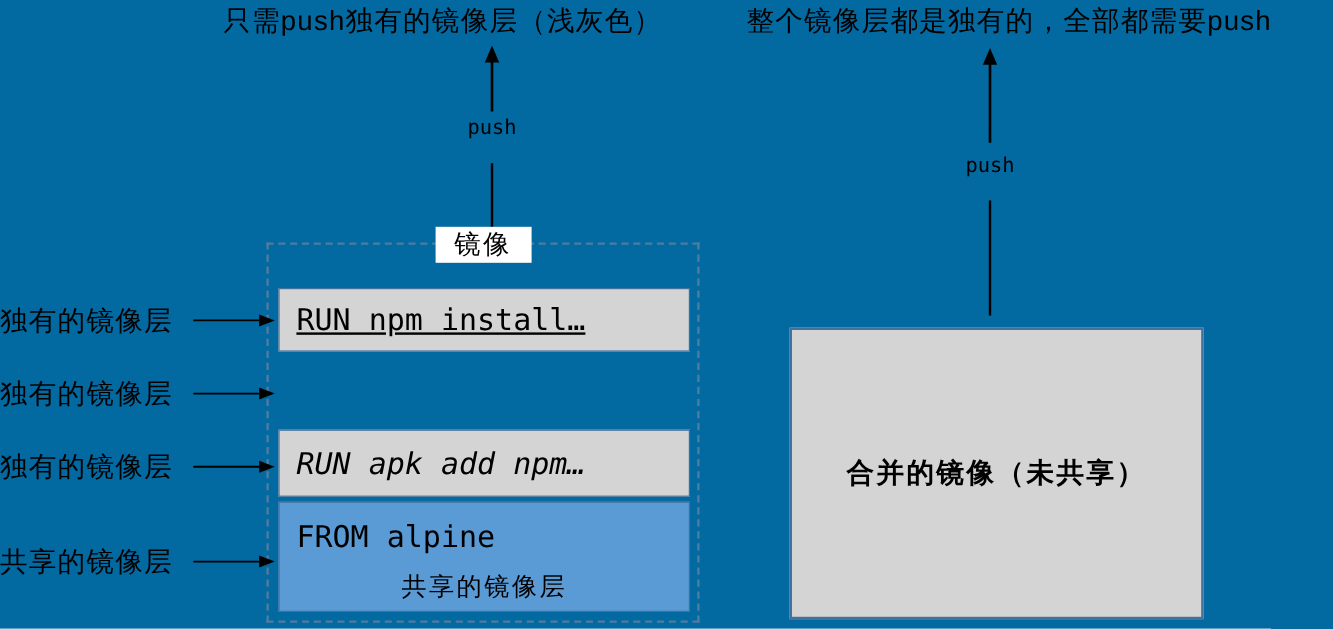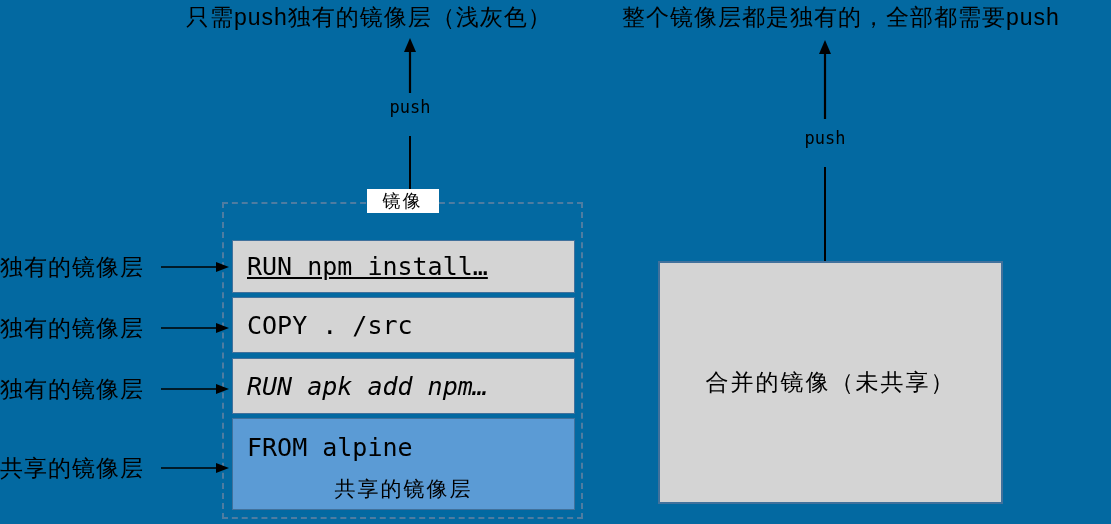--- a/index.html
+++ b/index.html
@@ -41,21 +41,21 @@
     left: 222px; top: 202px;
     width: 361px; height: 317px;
     border: 2px dashed var(--dashed-border);
   }
   .box-title {
     position: absolute;
     top: -15px; left: 50%;
     transform: translateX(-50%);
     background: #ffffff;
     padding: 0 16px;
-    font-size: 18px;
+    font-size: 22px;
     letter-spacing: 2px;
     white-space: nowrap;
   }
   .layer {
     left: 232px;
     width: 343px;
     background: var(--layer-gray);
     border: 1.5px solid var(--box-border);
     display: flex;
     align-items: center;
@@ -87,29 +87,30 @@
   .row-label {
     left: 0;
     width: 160px;
     height: 30px;
     line-height: 30px;
     font-size: 23px;
     letter-spacing: 1px;
     white-space: nowrap;
   }
   .merged-box {
-    left: 658px; top: 261px;
+    left: 658px; top: 273px;
     width: 345px; height: 243px;
     background: var(--layer-gray);
     border: 2px solid var(--box-border);
     display: flex;
     align-items: center;
     justify-content: center;
     font-size: 23px;
     letter-spacing: 2px;
+    font-weight: bold;
   }
 </style>
 </head>
 <body>
 
 <div class="canvas">
 
   <div class="abs caption" style="left:186px;">只需push独有的镜像层（浅灰色）</div>
   <div class="abs caption" style="left:622px;text-align:center;">整个镜像层都是独有的，全部都需要push</div>
 
@@ -118,21 +119,20 @@
     <polygon points="8,0 14,14 2,14" fill="#000"></polygon>
   </svg>
   <div class="abs push-label" style="left:368px; top:97px;">push</div>
   <div class="abs vline" style="left:409px; top:136px; height:54px;"></div>
 
   <div class="abs dashed-box">
     <div class="box-title">镜像</div>
   </div>
 
   <div class="abs layer" style="top:240px; height:53px;text-decoration:underline;">RUN npm install…</div>
-  <div class="abs layer" style="top:297px; height:56px;">COPY . /src</div>
   <div class="abs layer" style="top:358px; height:56px;font-style:italic;">RUN apk add npm…</div>
   <div class="abs layer shared" style="top:418px; height:92px;">
     <span class="code">FROM alpine</span>
     <span class="sublabel">共享的镜像层</span>
   </div>
 
   <div class="abs row-label" style="top:252px;">独有的镜像层</div>
   <svg class="abs" style="left:161px; top:261px;" width="68" height="12" viewBox="0 0 68 12">
     <line x1="0" y1="6" x2="55" y2="6" stroke="#000" stroke-width="1.6"></line>
     <polygon points="68,6 55,1 55,11" fill="#000"></polygon>

